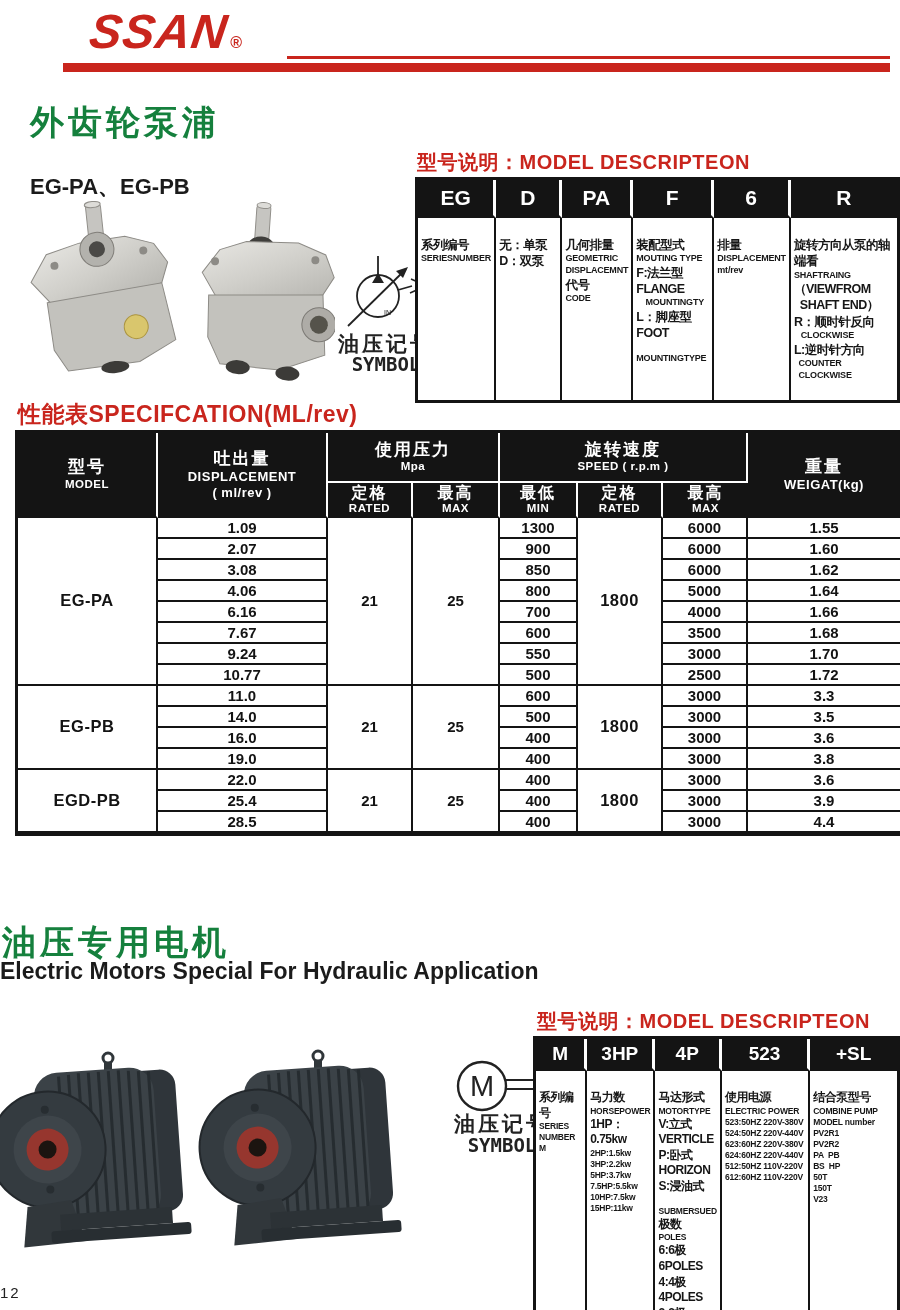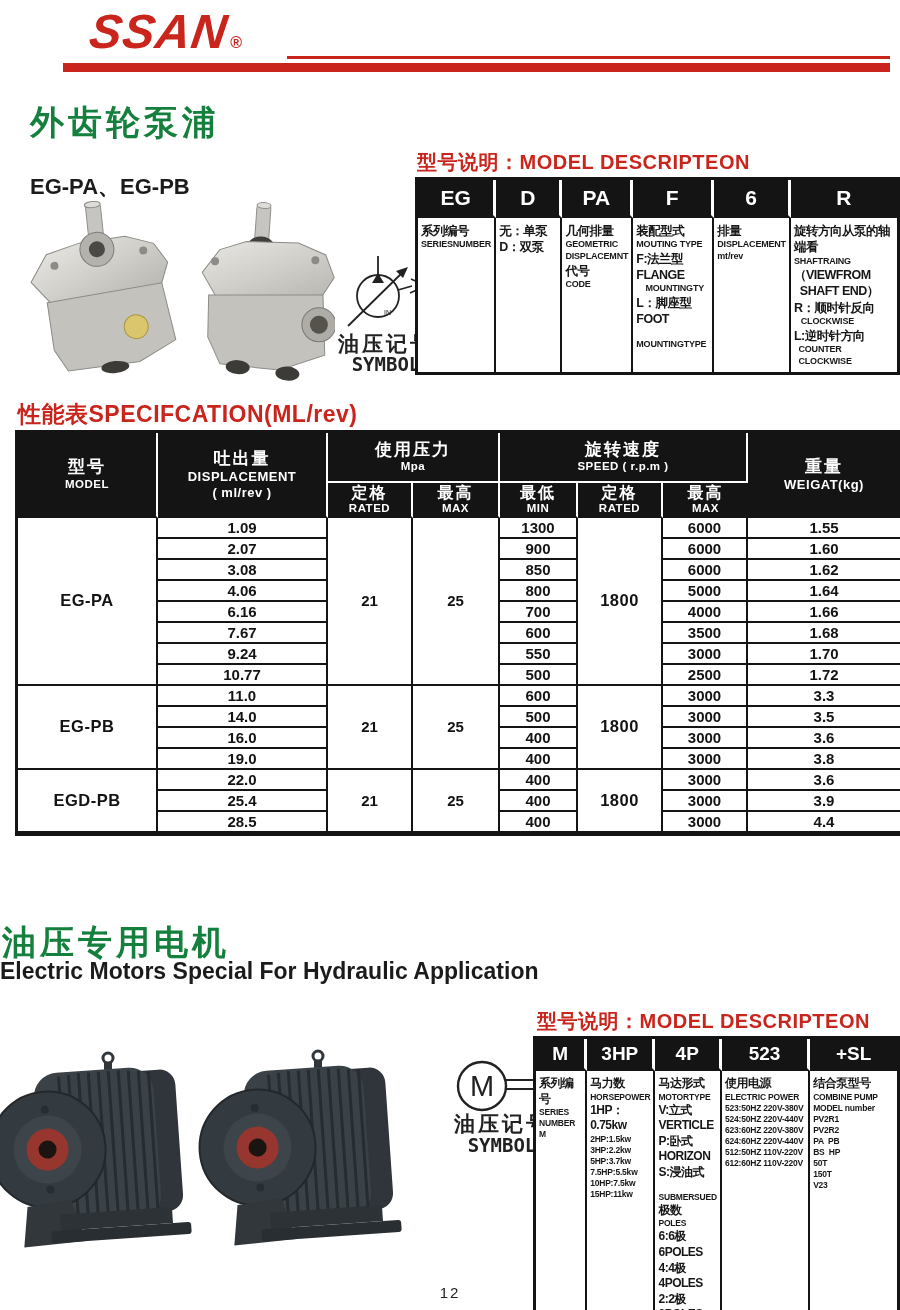--- a/index.html
+++ b/index.html
@@ -22,21 +22,21 @@
   .red-title { position:absolute; font-size:20px; font-weight:800; color:var(--red); letter-spacing:0.5px; }
 
   
   .sym-cap-cn { position:absolute; text-align:center; font-size:21px; font-weight:600; letter-spacing:3px; color:#222; }
   .sym-cap-en { position:absolute; text-align:center; font-size:19px; font-weight:700; font-family:"DejaVu Sans Mono", monospace; color:#222; }
 
   
   .desc-table { border-collapse:separate; border-spacing:0; border:3px solid var(--blk); table-layout:fixed; background:#be185d; }
   .desc-table thead th { background:var(--blk); color:#fff; font-weight:800; text-align:center; border-right:3px solid #fff; border-bottom:3px solid var(--blk); }
   .desc-table thead th:last-child { border-right:none; }
-  .desc-table tbody td { vertical-align:top; padding:5px 3px; border-right:2px solid var(--blk); background:#fff; }
+  .desc-table tbody td { vertical-align:top; padding:19px 3px; border-right:2px solid var(--blk); background:#fff; }
   .desc-table tbody td:last-child { border-right:none; }
   .ln { font-weight:700; line-height:1.3; white-space:pre-wrap; color:#161616; }
   #pump-desc thead th { font-size:21px; height:38px; }
   #pump-desc tbody td { height:130px; }
   #pump-desc .ln.cn { font-size:12.5px; letter-spacing:-0.5px; }
   #pump-desc .ln.en { font-size:9px; letter-spacing:-0.2px; }
   #motor-desc thead th { font-size:19px; height:32px; }
   #motor-desc tbody td { height:156px; }
   #motor-desc .ln.cn { font-size:12px; letter-spacing:-0.5px; }
   #motor-desc .ln.en { font-size:8.5px; letter-spacing:-0.2px; }
@@ -48,21 +48,21 @@
   .spec-table thead th:last-child { border-right:none; }
   .spec-table thead th[rowspan], .spec-table thead tr.sub th { border-bottom:2px solid var(--blk); }
   .spec-table thead tr.top th { height:50px; }
   .spec-table thead tr.sub th { height:31px; }
   .hcn { font-size:17px; font-weight:700; letter-spacing:2px; line-height:1.2; }
   .hen { font-size:11.5px; font-weight:700; letter-spacing:0.5px; line-height:1.2; }
   .spec-table tbody td { border-right:2px solid var(--blk); border-bottom:2px solid var(--blk); font-weight:700; font-size:15px; height:21px; color:#131313; }
   .spec-table tbody td:last-child { border-right:none; }
   .spec-table tbody td.model { font-size:16.5px; letter-spacing:0.5px; }
 
-  .footer-page { position:absolute; left:0; top:1284px; width:900px; text-align:center; font-size:15px; letter-spacing:2px; color:#222; }
+  .footer-page { position:absolute; left:0; top:1284px; width:900px; text-align:left; font-size:15px; letter-spacing:2px; color:#222; }
 
   .abs { position:absolute; }
 </style>
 </head>
 <body>
 
 <div class="page">
 
   <div class="logo">
     <span class="logo-text">SSAN</span>

